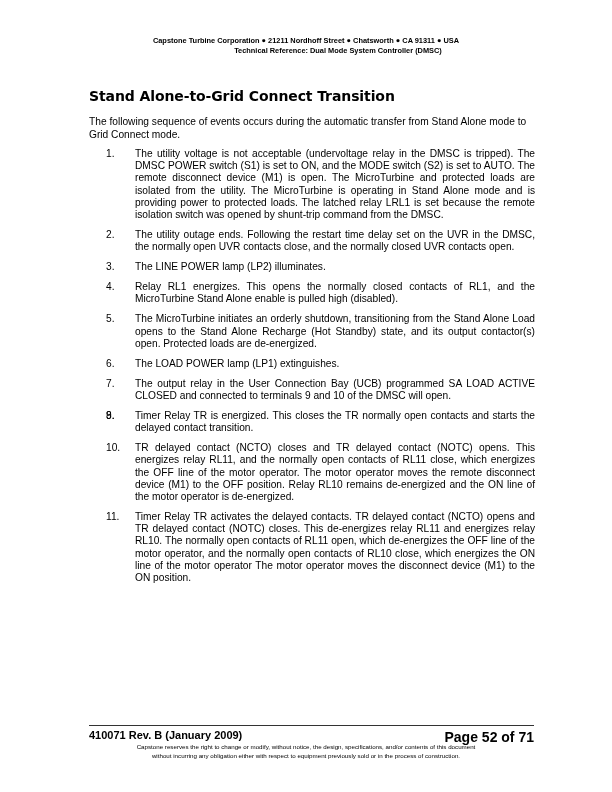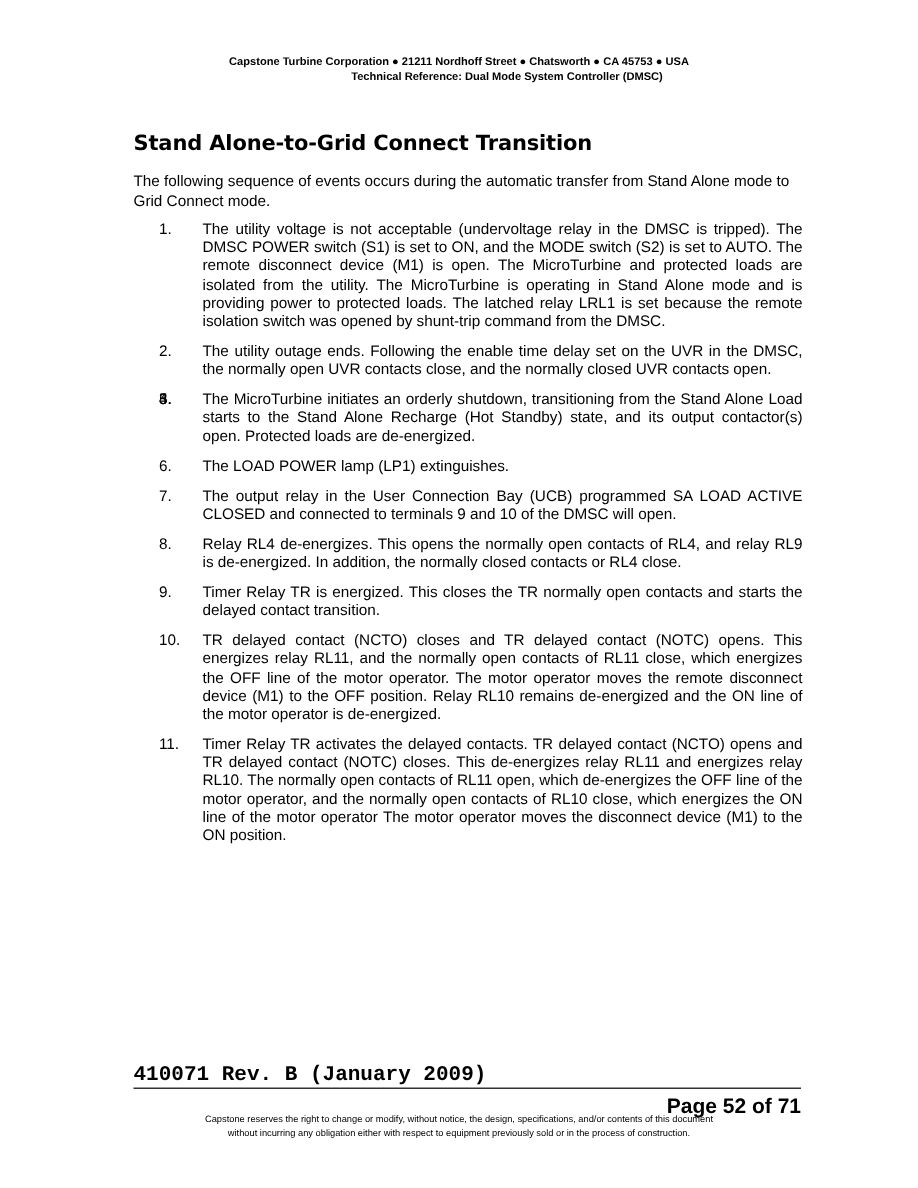--- a/index.html
+++ b/index.html
@@ -13,45 +13,45 @@
            font-weight: 900; letter-spacing: -0.1px; margin: 0;
            font-family: "DejaVu Sans", sans-serif; }
   .intro { position: absolute; left: 89px; top: 115px; width: 446px;
            font-size: 10.2px; line-height: 13px; margin: 0; }
   .list { position: absolute; left: 89px; top: 148px; width: 446px; margin: 0; padding: 0; list-style: none; }
   .item { position: relative; padding-left: 46px; font-size: 10.2px;
           line-height: 12.2px; text-align: justify; margin-bottom: 7.8px; }
   .num { position: absolute; left: 17px; top: 0; }
   .footer-rule { position: absolute; left: 89px; top: 725px; width: 445px;
                  height: 0; border-top: 1.2px solid #333; }
-  .footer-left { position: absolute; left: 89px; top: 709px; font-size: 14px; font-weight: bold; font-family: Liberation Mono, monospace; }
+  .footer-left { position: absolute; left: 89px; top: 729px; font-size: 11px; font-weight: bold; }
   .footer-right { position: absolute; right: 78px; top: 729px; font-size: 14px; font-weight: bold; }
   .disc { position: absolute; left: 0; width: 612px; text-align: center;
           font-size: 6.2px; line-height: 9px; }
   .disc1 { top: 742px; }
   .disc2 { top: 751px; }
 </style>
 </head>
 <body>
 
-<div class="hdr hdr1">Capstone Turbine Corporation ● 21211 Nordhoff Street ● Chatsworth ● CA 45753 ● USA</div>
+<div class="hdr hdr1">Capstone Turbine Corporation ● 21211 Nordhoff Street ● Chatsworth ● CA 91311 ● USA</div>
 <div class="hdr hdr2">Technical Reference: Dual Mode System Controller (DMSC)</div>
 
 <h1 class="title">Stand Alone-to-Grid Connect Transition</h1>
 <p class="intro">The following sequence of events occurs during the automatic transfer from Stand Alone mode to Grid Connect mode.</p>
 
 <ol class="list">
   <li class="item"><span class="num">1.</span><span>The utility voltage is not acceptable (undervoltage relay in the DMSC is tripped). The DMSC POWER switch (S1) is set to ON, and the MODE switch (S2) is set to AUTO. The remote disconnect device (M1) is open. The MicroTurbine and protected loads are isolated from the utility. The MicroTurbine is operating in Stand Alone mode and is providing power to protected loads. The latched relay LRL1 is set because the remote isolation switch was opened by shunt-trip command from the DMSC.</span></li>
-  <li class="item"><span class="num">2.</span><span>The utility outage ends.  Following the enable time delay set on the UVR in the DMSC, the normally open UVR contacts close, and the normally closed UVR contacts open.</span></li>
-  <li class="item"><span class="num">3.</span></li>
-  <li class="item"><span class="num">4.</span></li>
-  <li class="item"><span class="num">5.</span><span>The MicroTurbine initiates an orderly shutdown, transitioning from the Stand Alone Load starts to the Stand Alone Recharge (Hot Standby) state, and its output contactor(s) open.  Protected loads are de-energized.</span></li>
+  <li class="item"><span class="num">2.</span><span>The utility outage ends.  Following the restart time delay set on the UVR in the DMSC, the normally open UVR contacts close, and the normally closed UVR contacts open.</span></li>
+  <li class="item"><span class="num">3.</span><span>The LINE POWER lamp (LP2) illuminates.</span></li>
+  <li class="item"><span class="num">4.</span><span>Relay RL1 energizes. This opens the normally closed contacts of RL1, and the MicroTurbine Stand Alone enable is pulled high (disabled).</span></li>
+  <li class="item"><span class="num">5.</span><span>The MicroTurbine initiates an orderly shutdown, transitioning from the Stand Alone Load opens to the Stand Alone Recharge (Hot Standby) state, and its output contactor(s) open.  Protected loads are de-energized.</span></li>
   <li class="item"><span class="num">6.</span><span>The LOAD POWER lamp (LP1) extinguishes.</span></li>
   <li class="item"><span class="num">7.</span><span>The output relay in the User Connection Bay (UCB) programmed SA LOAD ACTIVE CLOSED and connected to terminals 9 and 10 of the DMSC will open.</span></li>
-  <li class="item"><span class="num">8.</span><span>Relay RL4 de-energizes. This opens the normally open contacts of RL4, and relay RL9 is de-energized.  In addition, the normally closed contacts or RL4 close.</span></li>
+  <li class="item"><span class="num">8.</span></li>
   <li class="item"><span class="num">9.</span><span>Timer Relay TR is energized. This closes the TR normally open contacts and starts the delayed contact transition.</span></li>
   <li class="item"><span class="num">10.</span><span>TR delayed contact (NCTO) closes and TR delayed contact (NOTC) opens. This energizes relay RL11, and the normally open contacts of RL11 close, which energizes the OFF line of the motor operator. The motor operator moves the remote disconnect device (M1) to the OFF position. Relay RL10 remains de-energized and the ON line of the motor operator is de-energized.</span></li>
   <li class="item"><span class="num">11.</span><span>Timer Relay TR activates the delayed contacts. TR delayed contact (NCTO) opens and TR delayed contact (NOTC) closes. This de-energizes relay RL11 and energizes relay RL10. The normally open contacts of RL11 open, which de-energizes the OFF line of the motor operator, and the normally open contacts of RL10 close, which energizes the ON line of the motor operator The motor operator moves the disconnect device (M1) to the ON position.</span></li>
 </ol>
 
 <div class="footer-rule"></div>
 <div class="footer-left">410071 Rev. B (January 2009)</div>
 <div class="footer-right">Page 52 of 71</div>
 <div class="disc disc1">Capstone reserves the right to change or modify, without notice, the design, specifications, and/or contents of this document</div>
 <div class="disc disc2">without incurring any obligation either with respect to equipment previously sold or in the process of construction.</div>

